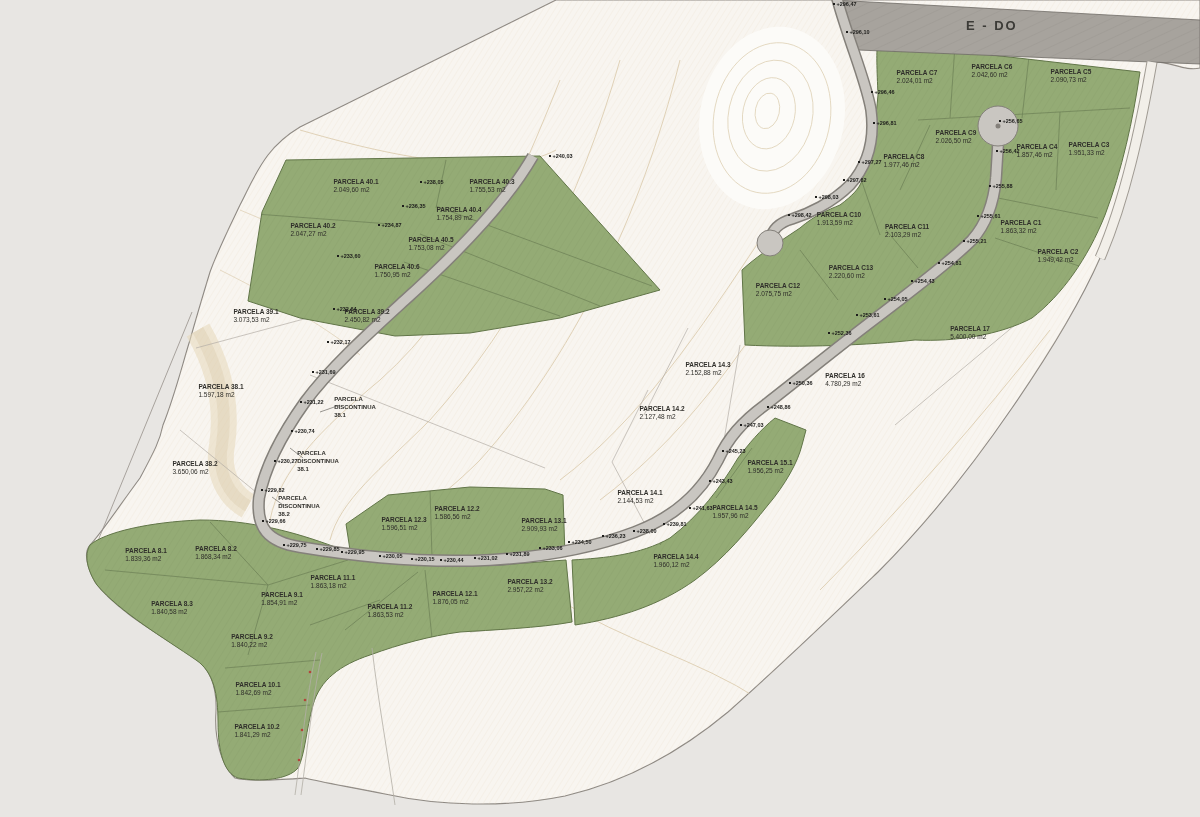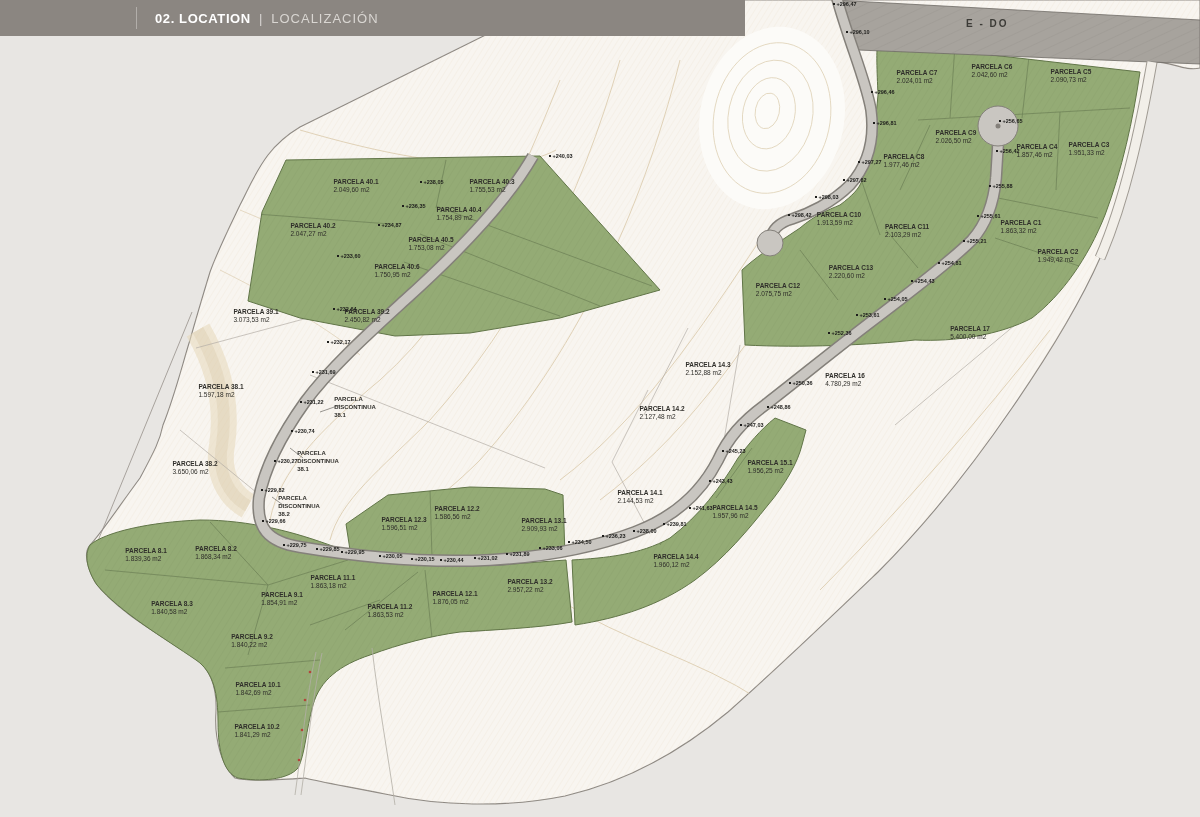--- a/index.html
+++ b/index.html
@@ -22,21 +22,21 @@
                 color:#2f2e2a;white-space:nowrap;}
   .parcel-label .nm{font-weight:700;}
   .parcel-label .area{font-weight:400;}
   .disc-label{position:absolute;transform:translate(-50%,-50%);font-size:6px;line-height:1.3;
               color:#2f2e2a;font-weight:700;white-space:nowrap;}
   .elev{position:absolute;transform:translate(0,-50%);font-size:5.5px;font-weight:700;color:#1d1d1b;
         white-space:nowrap;}
   .elev::before{content:"";display:inline-block;width:2px;height:2px;background:#1d1d1b;
                 margin-right:1.5px;vertical-align:1px;}
   .main-label{position:absolute;left:577px;top:245px;font-size:14px;line-height:1.35;color:#3a3936;z-index:20;}
-  .edo-label{position:absolute;left:966px;top:18px;font-size:10px;font-weight:600;letter-spacing:2px;
+  .edo-label{position:absolute;left:966px;top:18px;font-size:13px;font-weight:600;letter-spacing:2px;
              color:#3c3b37;z-index:20;}
 </style>
 </head>
 <body>
 
 <div class="stage">
 
   <svg class="map" width="1200" height="817" viewBox="0 0 1200 817">
     <defs>
       <pattern id="contPat" width="5" height="5" patternUnits="userSpaceOnUse" patternTransform="rotate(32)">
@@ -243,29 +243,20 @@
         <circle cx="299" cy="760" r="1.3"></circle>
     </g>
 
     <g stroke="#55544f" stroke-width="0.6" fill="none">
       <path d="M 340,405 L 320,412"></path>
       <path d="M 303,458 L 290,448"></path>
       <path d="M 283,505 L 272,497"></path>
     </g>
   </svg>
 
-  <div class="header">
-    <div class="vline"></div>
-    <div class="title">
-      <span class="t-no">02.</span>
-      <span class="t-main">LOCATION</span>
-      <span class="t-sep">|</span>
-      <span class="t-sub">LOCALIZACIÓN</span>
-    </div>
-  </div>
 
   <div class="edo-label">E - DO</div>
 
 
   <div class="labels" id="labels-layer">
       <div class="parcel-label" style="left: 356px; top: 186px;">
         <div class="nm">PARCELA 40.1</div>
         <div class="area">2.049,60 m2</div>
       </div>
       <div class="parcel-label" style="left: 313px; top: 230px;">

